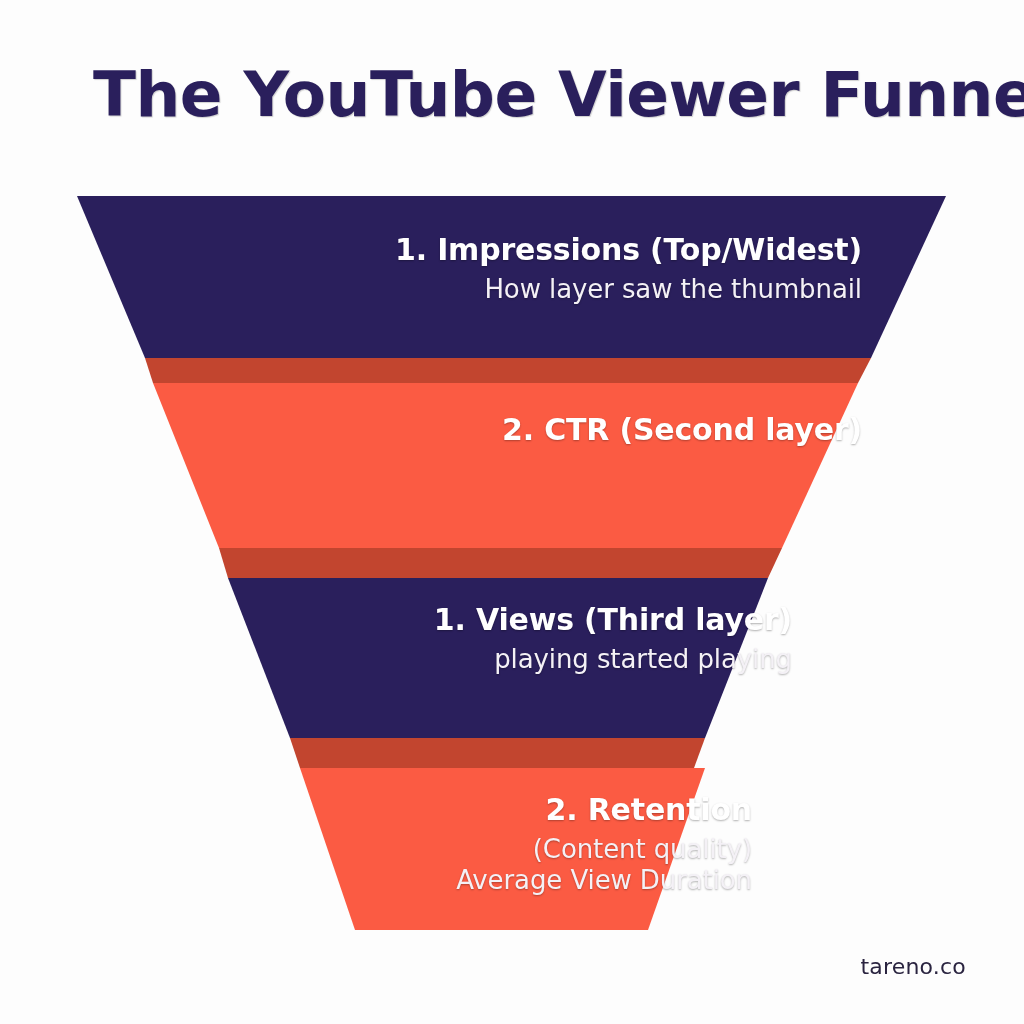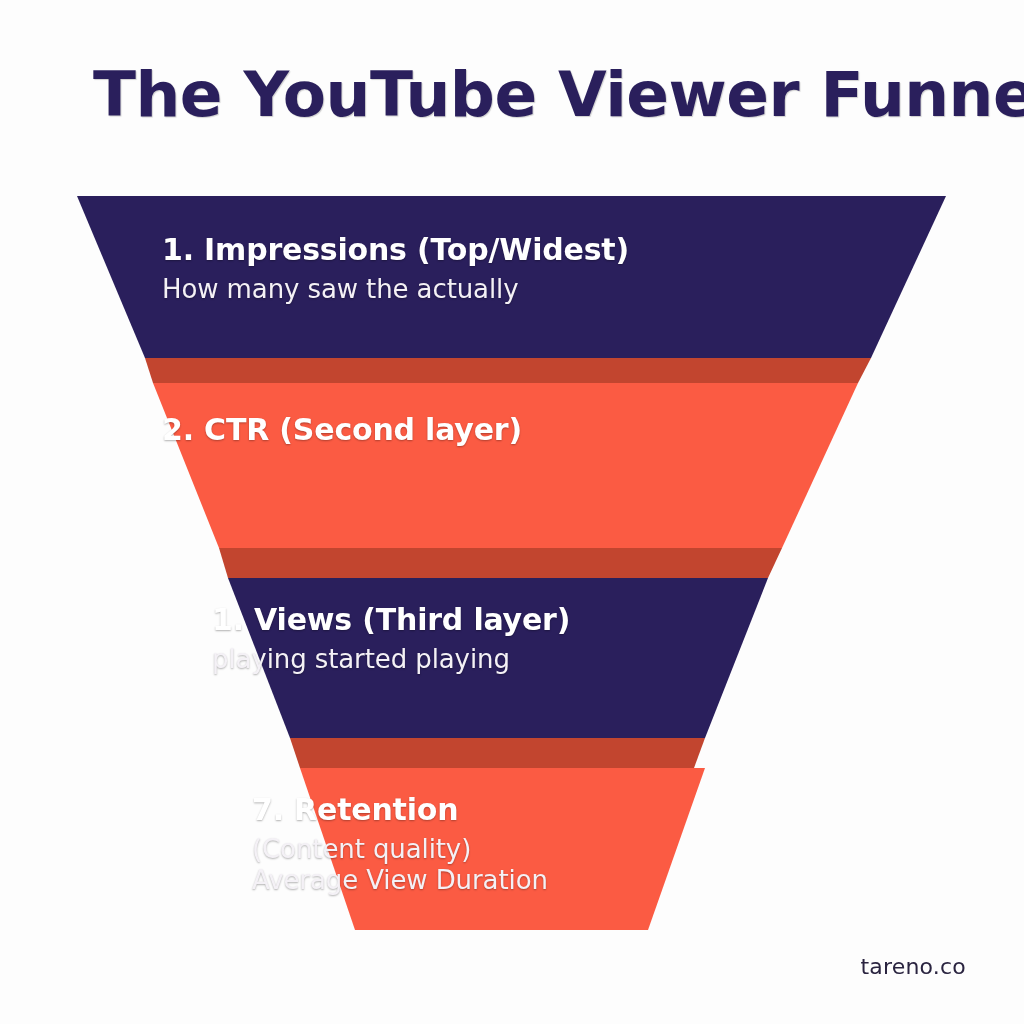--- a/index.html
+++ b/index.html
@@ -34,21 +34,21 @@
   }
   #funnel-svg {
     position: absolute;
     left: 0;
     top: 0;
     width: 1024px;
     height: 1024px;
   }
   .layer-text {
     position: absolute;
-    text-align: left;
+    text-align: right;
     color: #ffffff;
     line-height: 1.18;
     text-shadow: 0 1px 2px rgba(0,0,0,0.30);
     pointer-events: none;
   }
   .layer-heading {
     font-family: "DejaVu Sans", sans-serif;
     font-weight: bold;
     font-size: 30px;
     letter-spacing: -0.2px;
@@ -98,37 +98,37 @@
     <polygon points="153,383 858,383 782,548 219,548" fill="#fb5b43"></polygon>
 
     <polygon points="228,578 768,578 705,738 290,738" fill="#2a1f5c"></polygon>
 
     <polygon points="300,768 705,768 648,930 355,930" fill="#fb5b43"></polygon>
   </svg>
 
   <div class="layer-text" id="text-layer-1">
     <div class="layer-heading">1. Impressions (Top/Widest)</div>
     <div class="layer-sub">
-      <div>How many saw the actually</div>
+      <div>How layer saw the thumbnail</div>
     </div>
   </div>
 
   <div class="layer-text" id="text-layer-2">
     <div class="layer-heading">2. CTR (Second layer)</div>
   </div>
 
   <div class="layer-text" id="text-layer-3">
     <div class="layer-heading">1. Views (Third layer)</div>
     <div class="layer-sub">
       <div>playing started playing</div>
     </div>
   </div>
 
   <div class="layer-text" id="text-layer-4">
-    <div class="layer-heading">7. Retention</div>
+    <div class="layer-heading">2. Retention</div>
     <div class="layer-sub">
       <div>(Content quality)</div>
       <div>Average View Duration</div>
     </div>
   </div>
 
   <div id="watermark">tareno.co</div>
 
 </div>
 

